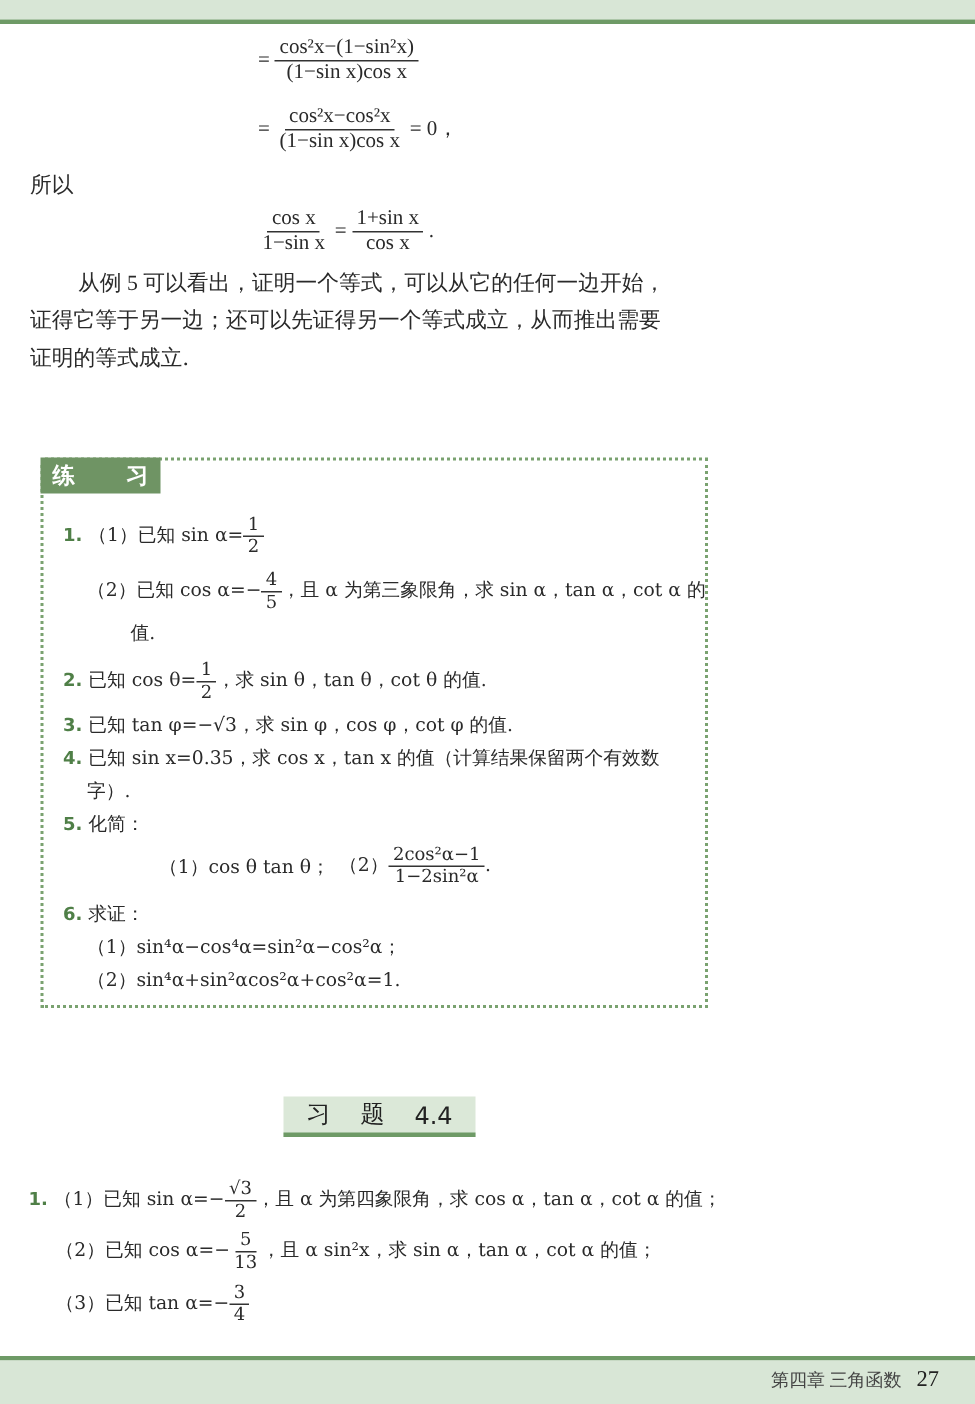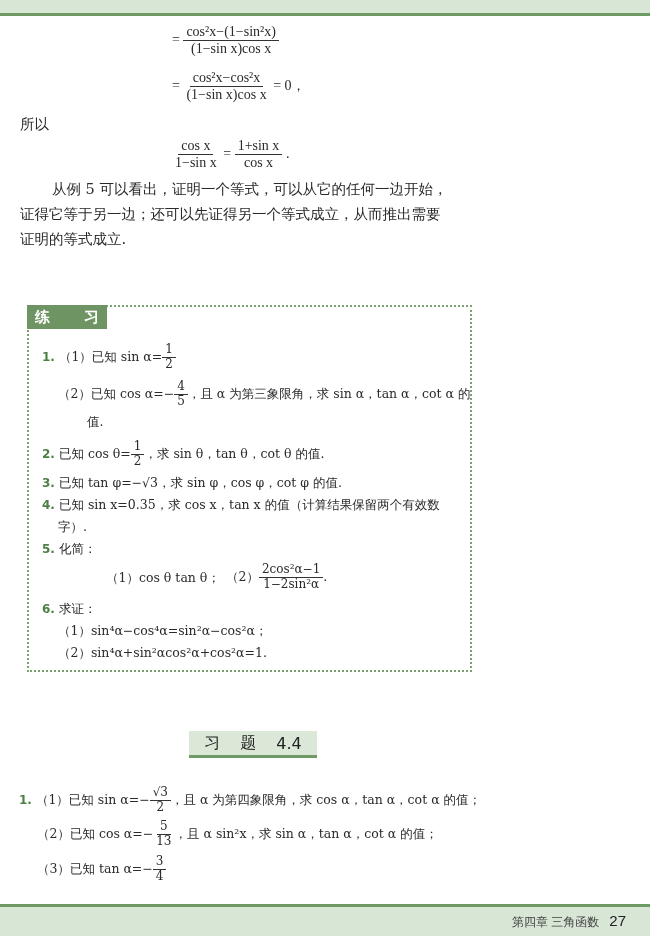--- a/index.html
+++ b/index.html
@@ -2,21 +2,21 @@
 <html><head>
 <meta charset="utf-8">
 <style>
   html, body { margin:0; padding:0; }
   body { width:650px; height:936px; position:relative; background:#ffffff; overflow:hidden;
          font-family: "DejaVu Serif", "Liberation Serif", serif; color:#2a2a2a; }
   .topband { position:absolute; left:0; top:0; width:650px; height:13px; background:#d8e6d6; }
   .topline { position:absolute; left:0; top:13px; width:650px; height:3px; background:#6e9a66; }
   .botline { position:absolute; left:0; top:904px; width:650px; height:3px; background:#6e9a66; }
   .botband { position:absolute; left:0; top:907px; width:650px; height:29px; background:#d8e6d6; }
-  .footer-text { position:absolute; right:24px; top:912px; font-family:Liberation Sans, sans-serif; font-size:12px; color:#444; }
+  .footer-text { position:absolute; right:24px; top:912px; font-family:Liberation Serif, serif; font-size:12px; color:#444; }
   .footer-text .pg { font-size:15px; margin-left:10px; color:#222; }
   .abs { position:absolute; white-space:nowrap; }
   .math { font-family:"Liberation Serif", "DejaVu Serif", serif; font-size:14px; }
   .frac { display:inline-flex; flex-direction:column; align-items:center; vertical-align:middle; line-height:1.15; }
   .frac .num { border-bottom:1px solid #333; padding:0 3px; }
   .frac .den { padding:0 3px; }
   .frac.small { font-size:12px; }
   .para { font-size:14.5px; line-height:25px; }
   .box { position:absolute; left:27px; top:305px; width:445px; height:367px;
          border:2px dotted #7aa270; box-sizing:border-box; }
@@ -59,21 +59,21 @@
     <span class="den">1−sin x</span>
   </span>
   <span>=</span>
   <span class="frac">
     <span class="num">1+sin x</span>
     <span class="den">cos x</span>
   </span>
   <span>.</span>
 </div>
 
-<div class="abs para" style="left:52px;top:177px;">从例 5 可以看出，证明一个等式，可以从它的任何一边开始，</div>
+<div class="abs para" style="left:52px;top:177px;font-family:Liberation Serif, serif;">从例 5 可以看出，证明一个等式，可以从它的任何一边开始，</div>
 <div class="abs para" style="left:20px;top:202px;">证得它等于另一边；还可以先证得另一个等式成立，从而推出需要</div>
 <div class="abs para" style="left:20px;top:227px;">证明的等式成立.</div>
 
 <div class="box"></div>
 <div class="box-title">
   <span>练</span>
   <span>习</span>
 </div>
 
 <div class="abs q" style="left:42px;top:343px;">

